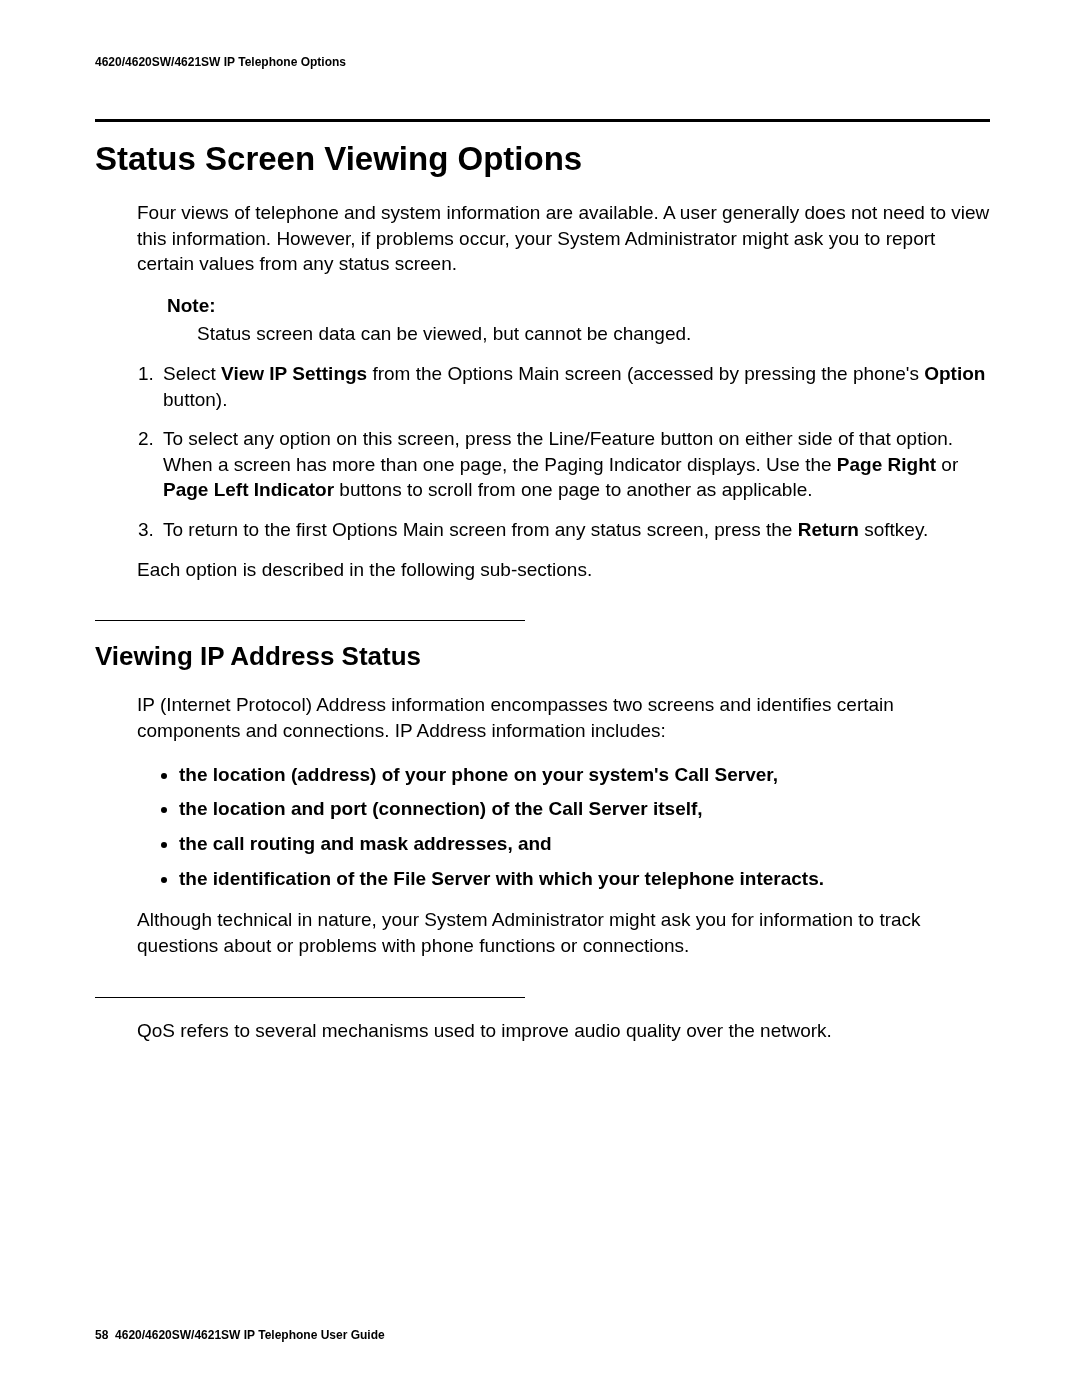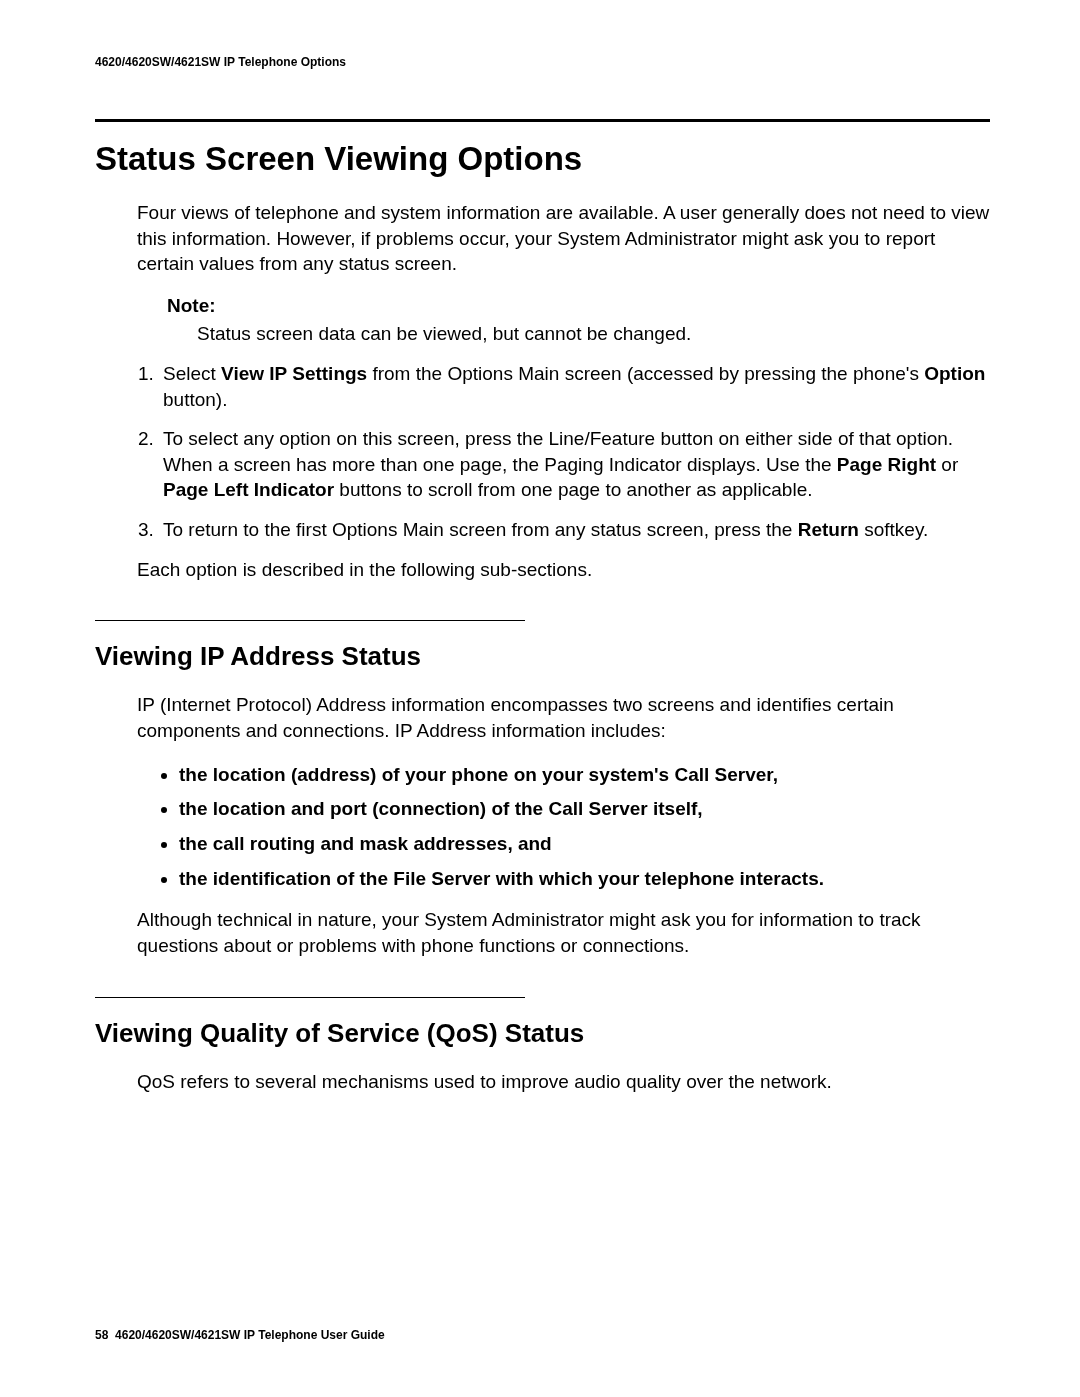--- a/index.html
+++ b/index.html
@@ -138,21 +138,20 @@
       <li>the location (address) of your phone on your system's Call Server,</li>
       <li>the location and port (connection) of the Call Server itself,</li>
       <li>the call routing and mask addresses, and</li>
       <li>the identification of the File Server with which your telephone interacts.</li>
     </ul>
     <p class="para">Although technical in nature, your System Administrator might ask you for information to track questions about or problems with phone functions or connections.</p>
   </div>
 
   <div class="rule-thin"></div>
 
-  <h2>Viewing Quality of Service (QoS) Status</h2>
 
   <div class="body-block">
     <p class="intro">QoS refers to several mechanisms used to improve audio quality over the network.</p>
   </div>
 
   <div class="footer">
     <span>58</span>&nbsp;&nbsp;<span>4620/4620SW/4621SW IP Telephone User Guide</span>
   </div>
 
 </div>

